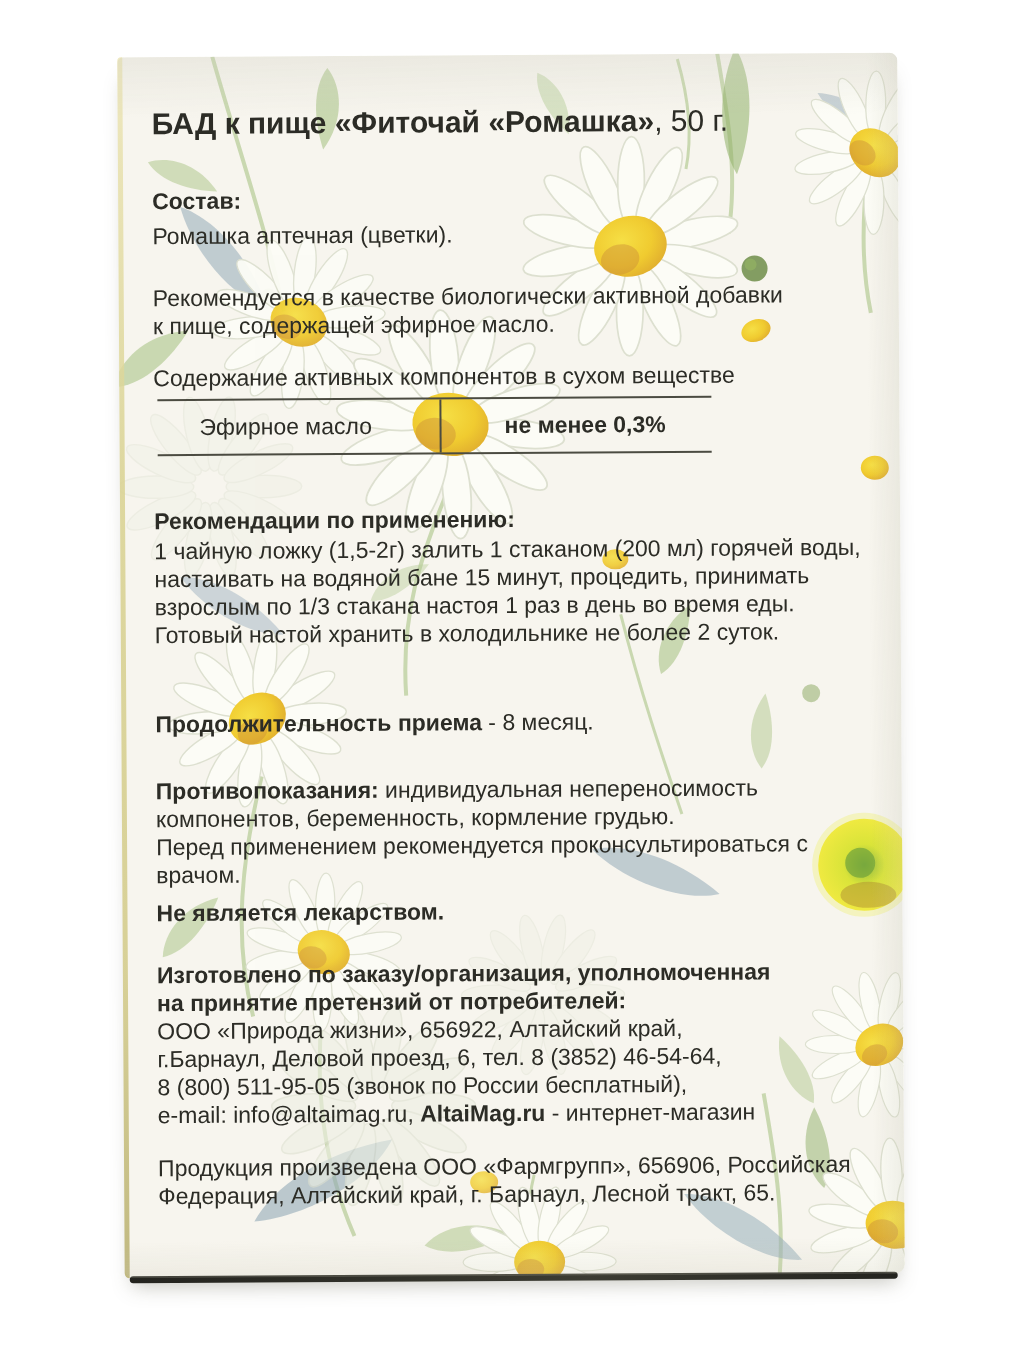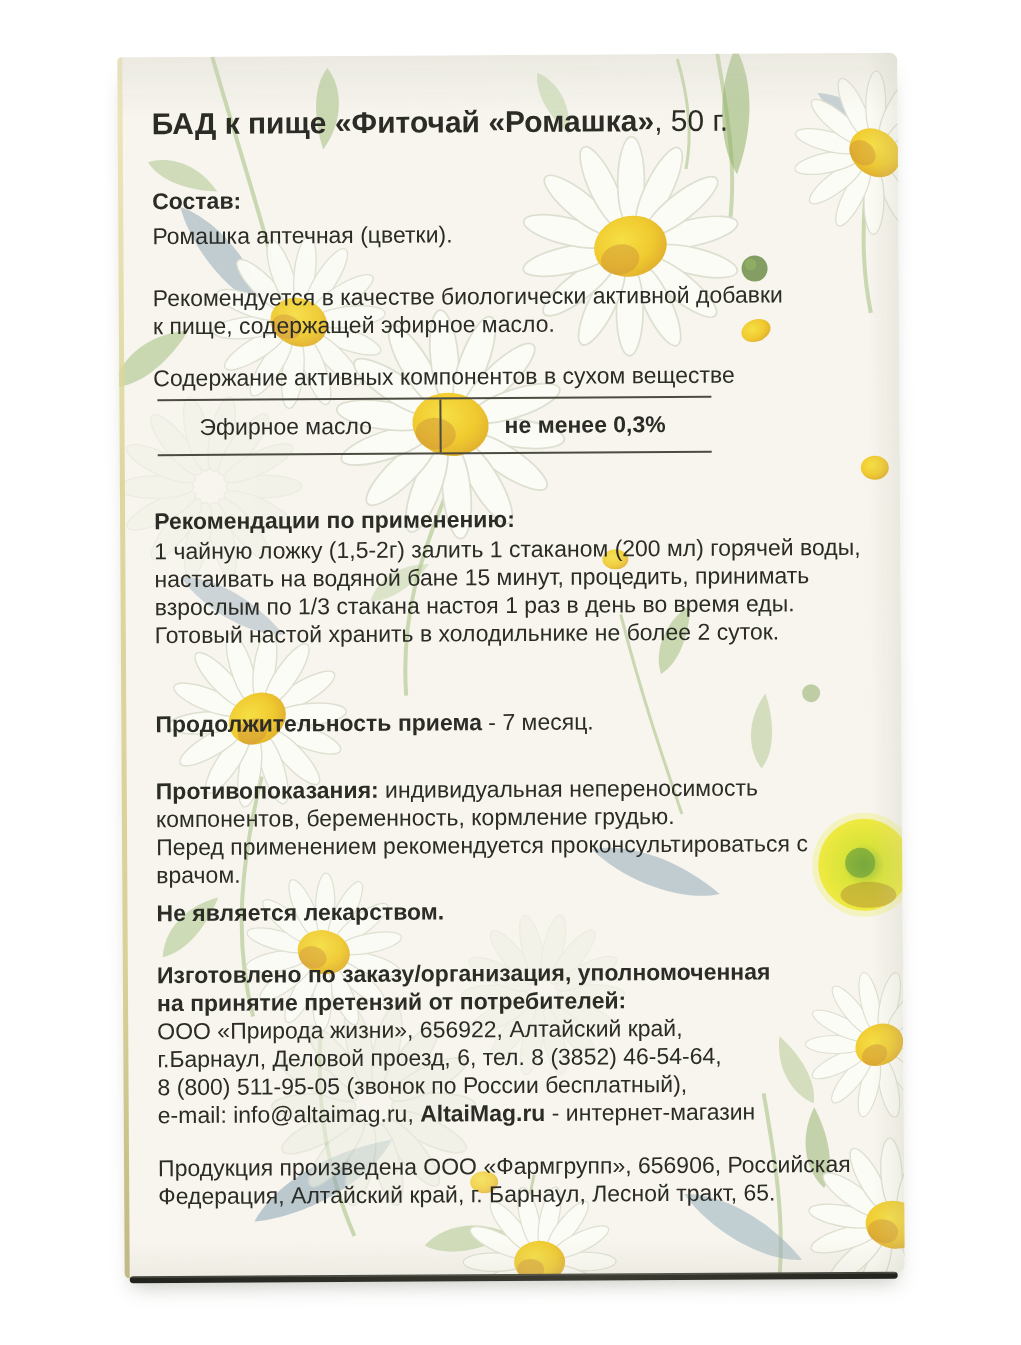--- a/index.html
+++ b/index.html
@@ -198,21 +198,21 @@
         <div class="comp-cell-value">не менее 0,3%</div>
       </div>
 
       <div class="sec usage-heading">Рекомендации по применению:</div>
       <div class="sec usage-body">1 чайную ложку (1,5-2г) залить 1 стаканом (200 мл) горячей воды,
 настаивать  на водяной бане 15 минут, процедить, принимать
 взрослым по 1/3 стакана настоя 1 раз в день во время еды.
 Готовый настой хранить в холодильнике не более 2 суток.</div>
 
       <div class="sec duration">
-        <span class="b">Продолжительность приема</span><span> - 7 месяц.</span>
+        <span class="b">Продолжительность приема</span><span> - 8 месяц.</span>
       </div>
 
       <div class="sec contra">
         <span class="b">Противопоказания:</span><span> индивидуальная непереносимость
 компонентов, беременность, кормление грудью.
 Перед применением рекомендуется проконсультироваться с
 врачом.</span>
       </div>
 
       <div class="sec disclaimer">Не является лекарством.</div>

